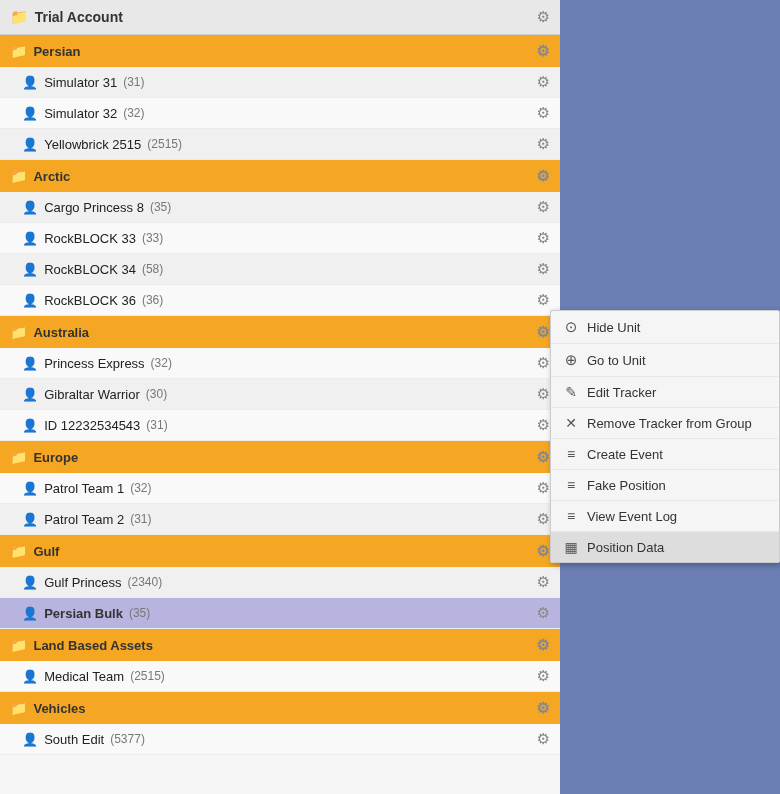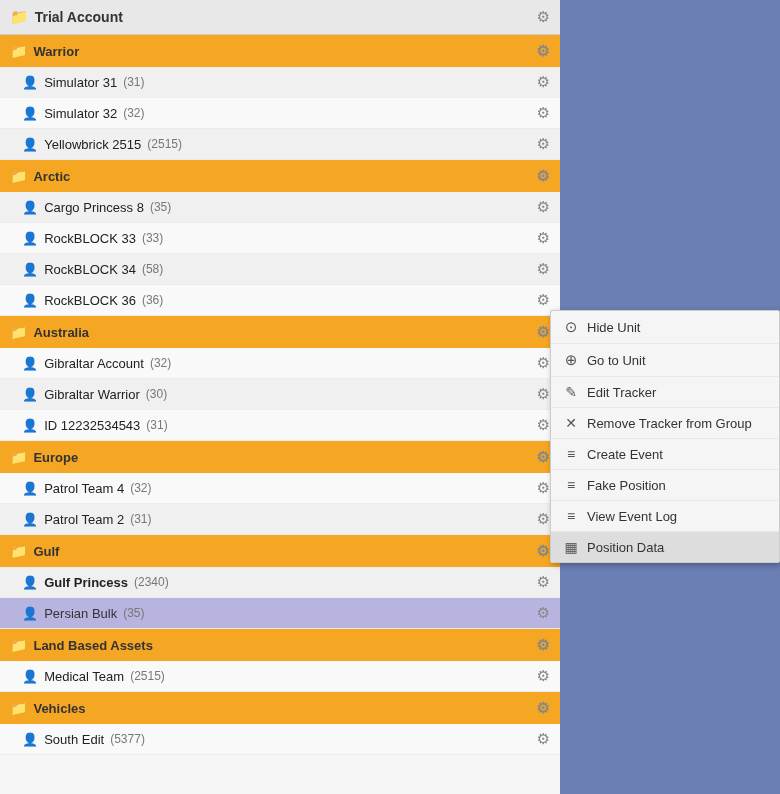--- a/index.html
+++ b/index.html
@@ -167,21 +167,21 @@
       <span style="font-size:15px;">📁</span>
       <span>Trial Account</span>
     </div>
     <span class="gear-icon">⚙</span>
   </div>
 
   <div id="groups-container">
       <div class="group-row">
     <div class="group-left">
       <span class="folder-icon">📁</span>
-      <span>Warrior</span>
+      <span>Persian</span>
     </div>
     <span class="gear-icon">⚙</span>
   </div>
       <div class="tracker-row">
       <div class="tracker-left">
         <span class="person-icon">👤</span>
         <span class="tracker-name" style="">Simulator 31</span>
         <span class="tracker-id">(31)</span>
       </div>
       <span class="gear-icon">⚙</span>
@@ -244,21 +244,21 @@
       <div class="group-row">
     <div class="group-left">
       <span class="folder-icon">📁</span>
       <span>Australia</span>
     </div>
     <span class="gear-icon">⚙</span>
   </div>
       <div class="tracker-row">
       <div class="tracker-left">
         <span class="person-icon">👤</span>
-        <span class="tracker-name" style="">Gibraltar Account</span>
+        <span class="tracker-name" style="">Princess Express</span>
         <span class="tracker-id">(32)</span>
       </div>
       <span class="gear-icon">⚙</span>
     </div>
       <div class="tracker-row">
       <div class="tracker-left">
         <span class="person-icon">👤</span>
         <span class="tracker-name" style="">Gibraltar Warrior</span>
         <span class="tracker-id">(30)</span>
       </div>
@@ -275,21 +275,21 @@
       <div class="group-row">
     <div class="group-left">
       <span class="folder-icon">📁</span>
       <span>Europe</span>
     </div>
     <span class="gear-icon">⚙</span>
   </div>
       <div class="tracker-row">
       <div class="tracker-left">
         <span class="person-icon">👤</span>
-        <span class="tracker-name" style="">Patrol Team 4</span>
+        <span class="tracker-name" style="">Patrol Team 1</span>
         <span class="tracker-id">(32)</span>
       </div>
       <span class="gear-icon">⚙</span>
     </div>
       <div class="tracker-row">
       <div class="tracker-left">
         <span class="person-icon">👤</span>
         <span class="tracker-name" style="">Patrol Team 2</span>
         <span class="tracker-id">(31)</span>
       </div>
@@ -298,29 +298,29 @@
       <div class="group-row">
     <div class="group-left">
       <span class="folder-icon">📁</span>
       <span>Gulf</span>
     </div>
     <span class="gear-icon">⚙</span>
   </div>
       <div class="tracker-row">
       <div class="tracker-left">
         <span class="person-icon">👤</span>
-        <span class="tracker-name" style="font-weight:bold;">Gulf Princess</span>
+        <span class="tracker-name" style="font-weight:normal;">Gulf Princess</span>
         <span class="tracker-id">(2340)</span>
       </div>
       <span class="gear-icon">⚙</span>
     </div>
       <div class="tracker-row selected">
       <div class="tracker-left">
         <span class="person-icon">👤</span>
-        <span class="tracker-name" style="font-weight:normal;">Persian Bulk</span>
+        <span class="tracker-name" style="font-weight:bold;">Persian Bulk</span>
         <span class="tracker-id">(35)</span>
       </div>
       <span class="gear-icon">⚙</span>
     </div>
       <div class="group-row">
     <div class="group-left">
       <span class="folder-icon">📁</span>
       <span>Land Based Assets</span>
     </div>
     <span class="gear-icon">⚙</span>

